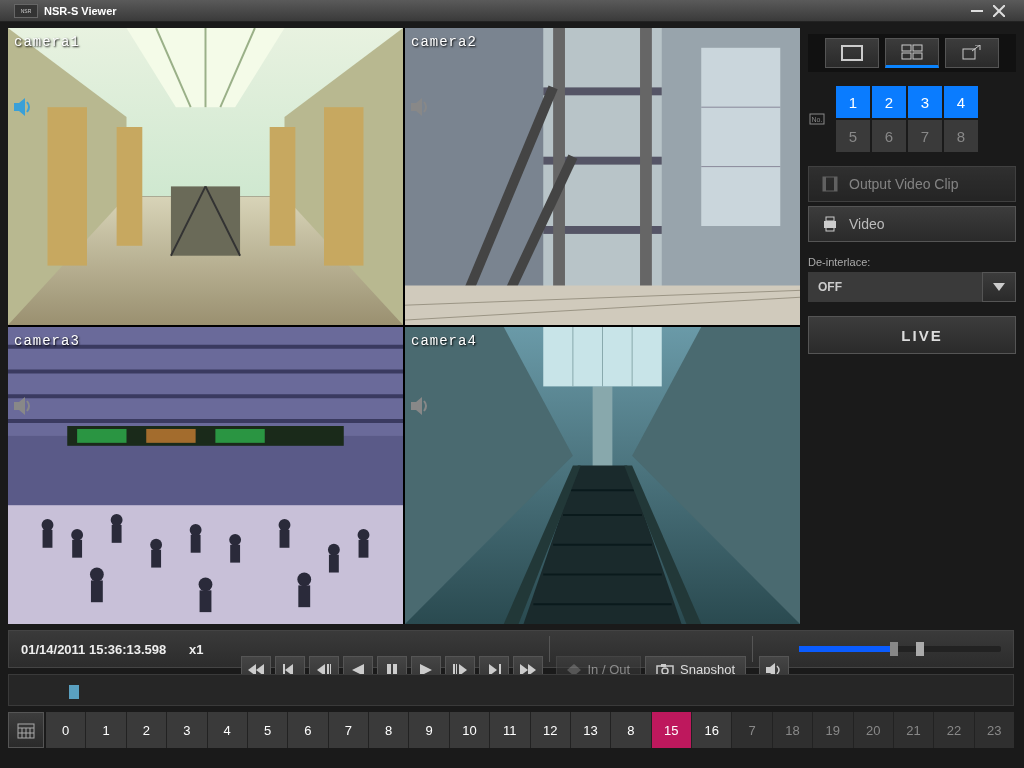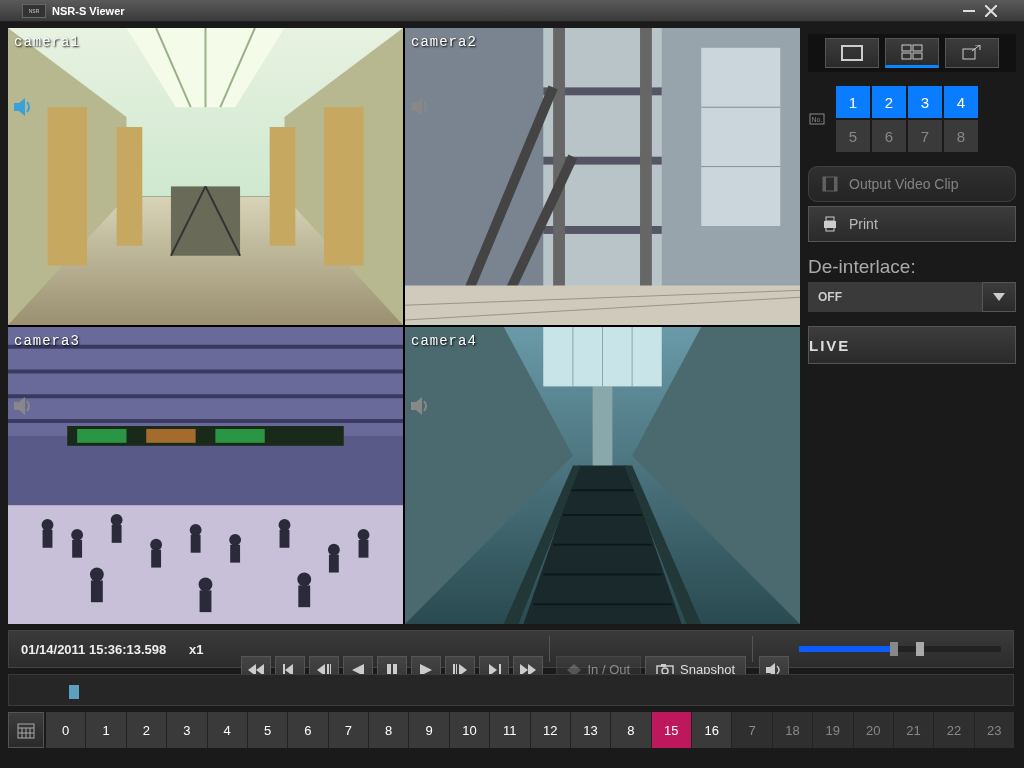--- a/index.html
+++ b/index.html
@@ -1,18 +1,18 @@
 <!DOCTYPE html>
 <html><head>
 <meta charset="utf-8">
 <style>
 * { margin: 0; padding: 0; box-sizing: border-box; font-family: Arial, sans-serif; }
 body { background: #1a1a1a; width: 1024px; height: 768px; overflow: hidden; color: #ccc; }
 
-.titlebar { height: 22px; background: linear-gradient(to bottom, #5a5a5a, #3a3a3a); display: flex; align-items: center; padding: 0 22px; border-bottom: 1px solid #222; }
+.titlebar { height: 22px; background: linear-gradient(to bottom, #5a5a5a, #3a3a3a); display: flex; align-items: center; padding: 0 14px; border-bottom: 1px solid #222; }
 .titlebar .logo { width: 24px; height: 14px; background: #333; border: 1px solid #666; margin-right: 6px; display:flex; align-items:center; justify-content:center; font-size:5px; color:#ccc;}
 .titlebar .title { font-size: 11px; color: #fff; font-weight: bold; flex: 1; }
 .titlebar .wc { width: 22px; height: 14px; display: flex; align-items: center; justify-content: center; color: #ddd; cursor: pointer; }
 
 .main { display: flex; height: 602px; padding: 6px 8px 0 8px; gap: 8px; }
 
 .video-grid { flex: 1; display: grid; grid-template-columns: 1fr 1fr; grid-template-rows: 1fr 1fr; gap: 2px; background: #000; }
 .cam { position: relative; overflow: hidden; }
 .cam .label { position: absolute; top: 6px; left: 6px; font-family: "Courier New", monospace; font-size: 14px; color: #fff; text-shadow: 1px 1px 2px #000; letter-spacing:1px;text-align:center;}
 .cam .aud { position: absolute; top: 70px; left: 6px; width: 20px; height: 18px; }
@@ -23,29 +23,29 @@
 .layout-btn { width:54px; height:30px; background: linear-gradient(to bottom,#3c3c3c,#2a2a2a); border:1px solid #555; display:flex; align-items:center; justify-content:center; cursor:pointer;}
 .layout-btn.active { border-bottom: 3px solid #0a84ff; }
 
 .cam-select { display:flex; align-items:center; gap:6px; }
 .cam-no-icon { width:22px; height:18px; }
 .cam-nums { display:grid; grid-template-columns: repeat(4,34px); grid-template-rows: repeat(2,32px); gap:2px; }
 .cam-num { background:#3a3a3a; display:flex; align-items:center; justify-content:center; font-size:15px; color:#888; cursor:pointer; }
 .cam-num.on { background:#0a7cff; color:#fff; }
 
 .panel-btn { height:36px; background: linear-gradient(to bottom,#3c3c3c,#2a2a2a); border:1px solid #555; display:flex; align-items:center; gap:10px; padding:0 12px; font-size:14px; color:#bbb; cursor:pointer;}
-.panel-btn.disabled { opacity:.65; cursor:default;border-radius:9px; }
+.panel-btn.disabled { opacity:.65; cursor:default; }
 .panel-btn .ico { width:18px; height:18px; display:flex; align-items:center; justify-content:center;}
 
-.dropdown-label { font-size:19px; color:#aaa; margin-bottom:4px;}
+.dropdown-label { font-size:11px; color:#aaa; margin-bottom:4px;}
 .dropdown { display:flex; }
 .dropdown .val { flex:1; height:30px; background:#3a3a3a; display:flex; align-items:center; padding:0 10px; font-size:12px; font-weight:bold; color:#ccc;}
 .dropdown .arrow { width:34px; background: linear-gradient(to bottom,#3c3c3c,#2a2a2a); border:1px solid #555; display:flex; align-items:center; justify-content:center; cursor:pointer;}
 
-.live-btn { height:38px; background: linear-gradient(to bottom,#3c3c3c,#2a2a2a); border:1px solid #555; display:flex; align-items:center; font-size:15px; font-weight:bold; letter-spacing:2px; color:#ddd; cursor:pointer;}
+.live-btn { height:38px; background: linear-gradient(to bottom,#3c3c3c,#2a2a2a); border:1px solid #555; display:flex; align-items:center; justify-content:center; font-size:15px; font-weight:bold; letter-spacing:2px; color:#ddd; cursor:pointer;padding-left:20px;}
 
 .controls { padding: 6px 10px 4px 8px; }
 .ctrl-row { height:38px; background: linear-gradient(to bottom,#3a3a3a,#2c2c2c); border:1px solid #444; display:flex; align-items:center; gap:4px; padding:0 6px;}
 .timestamp { font-size:13px; color:#eee; font-weight:bold; padding:0 6px; min-width:170px;}
 .speed { font-size:13px; color:#eee; font-weight:bold; padding-right:10px;}
 .tbtn { width:30px; height:28px; background: linear-gradient(to bottom,#454545,#333); border:1px solid #555; display:flex; align-items:center; justify-content:center; cursor:pointer; color:#ddd;margin-top:41px;}
 .tbtn.wide{ width:auto; padding:0 10px; gap:6px; font-size:13px;}
 .tbtn.disabled{ opacity:.55;}
 .sep{ width:1px; height:26px; background:#555; margin:0 2px;}
 .vol-slider{ flex:1; height:6px; background:#222; position:relative; border-radius:2px; margin:0 6px;}
@@ -311,21 +311,21 @@
         <span>Output Video Clip</span>
       </div>
       <div class="panel-btn" style="margin-top:4px">
         <span class="ico">
             <svg viewBox="0 0 18 18">
               <rect x="3" y="6" width="12" height="7" fill="#ccc"></rect>
               <rect x="5" y="2" width="8" height="4" fill="none" stroke="#ccc"></rect>
               <rect x="5" y="11" width="8" height="5" fill="none" stroke="#ccc"></rect>
             </svg>
           </span>
-        <span>Print</span>
+        <span>Video</span>
       </div>
     </div>
 
     <div>
       <div class="dropdown-label">De-interlace:</div>
       <div class="dropdown">
         <div class="val">OFF</div>
         <div class="arrow">
             <svg width="12" height="8">
               <polygon points="0,0 12,0 6,8" fill="#ccc"></polygon>

